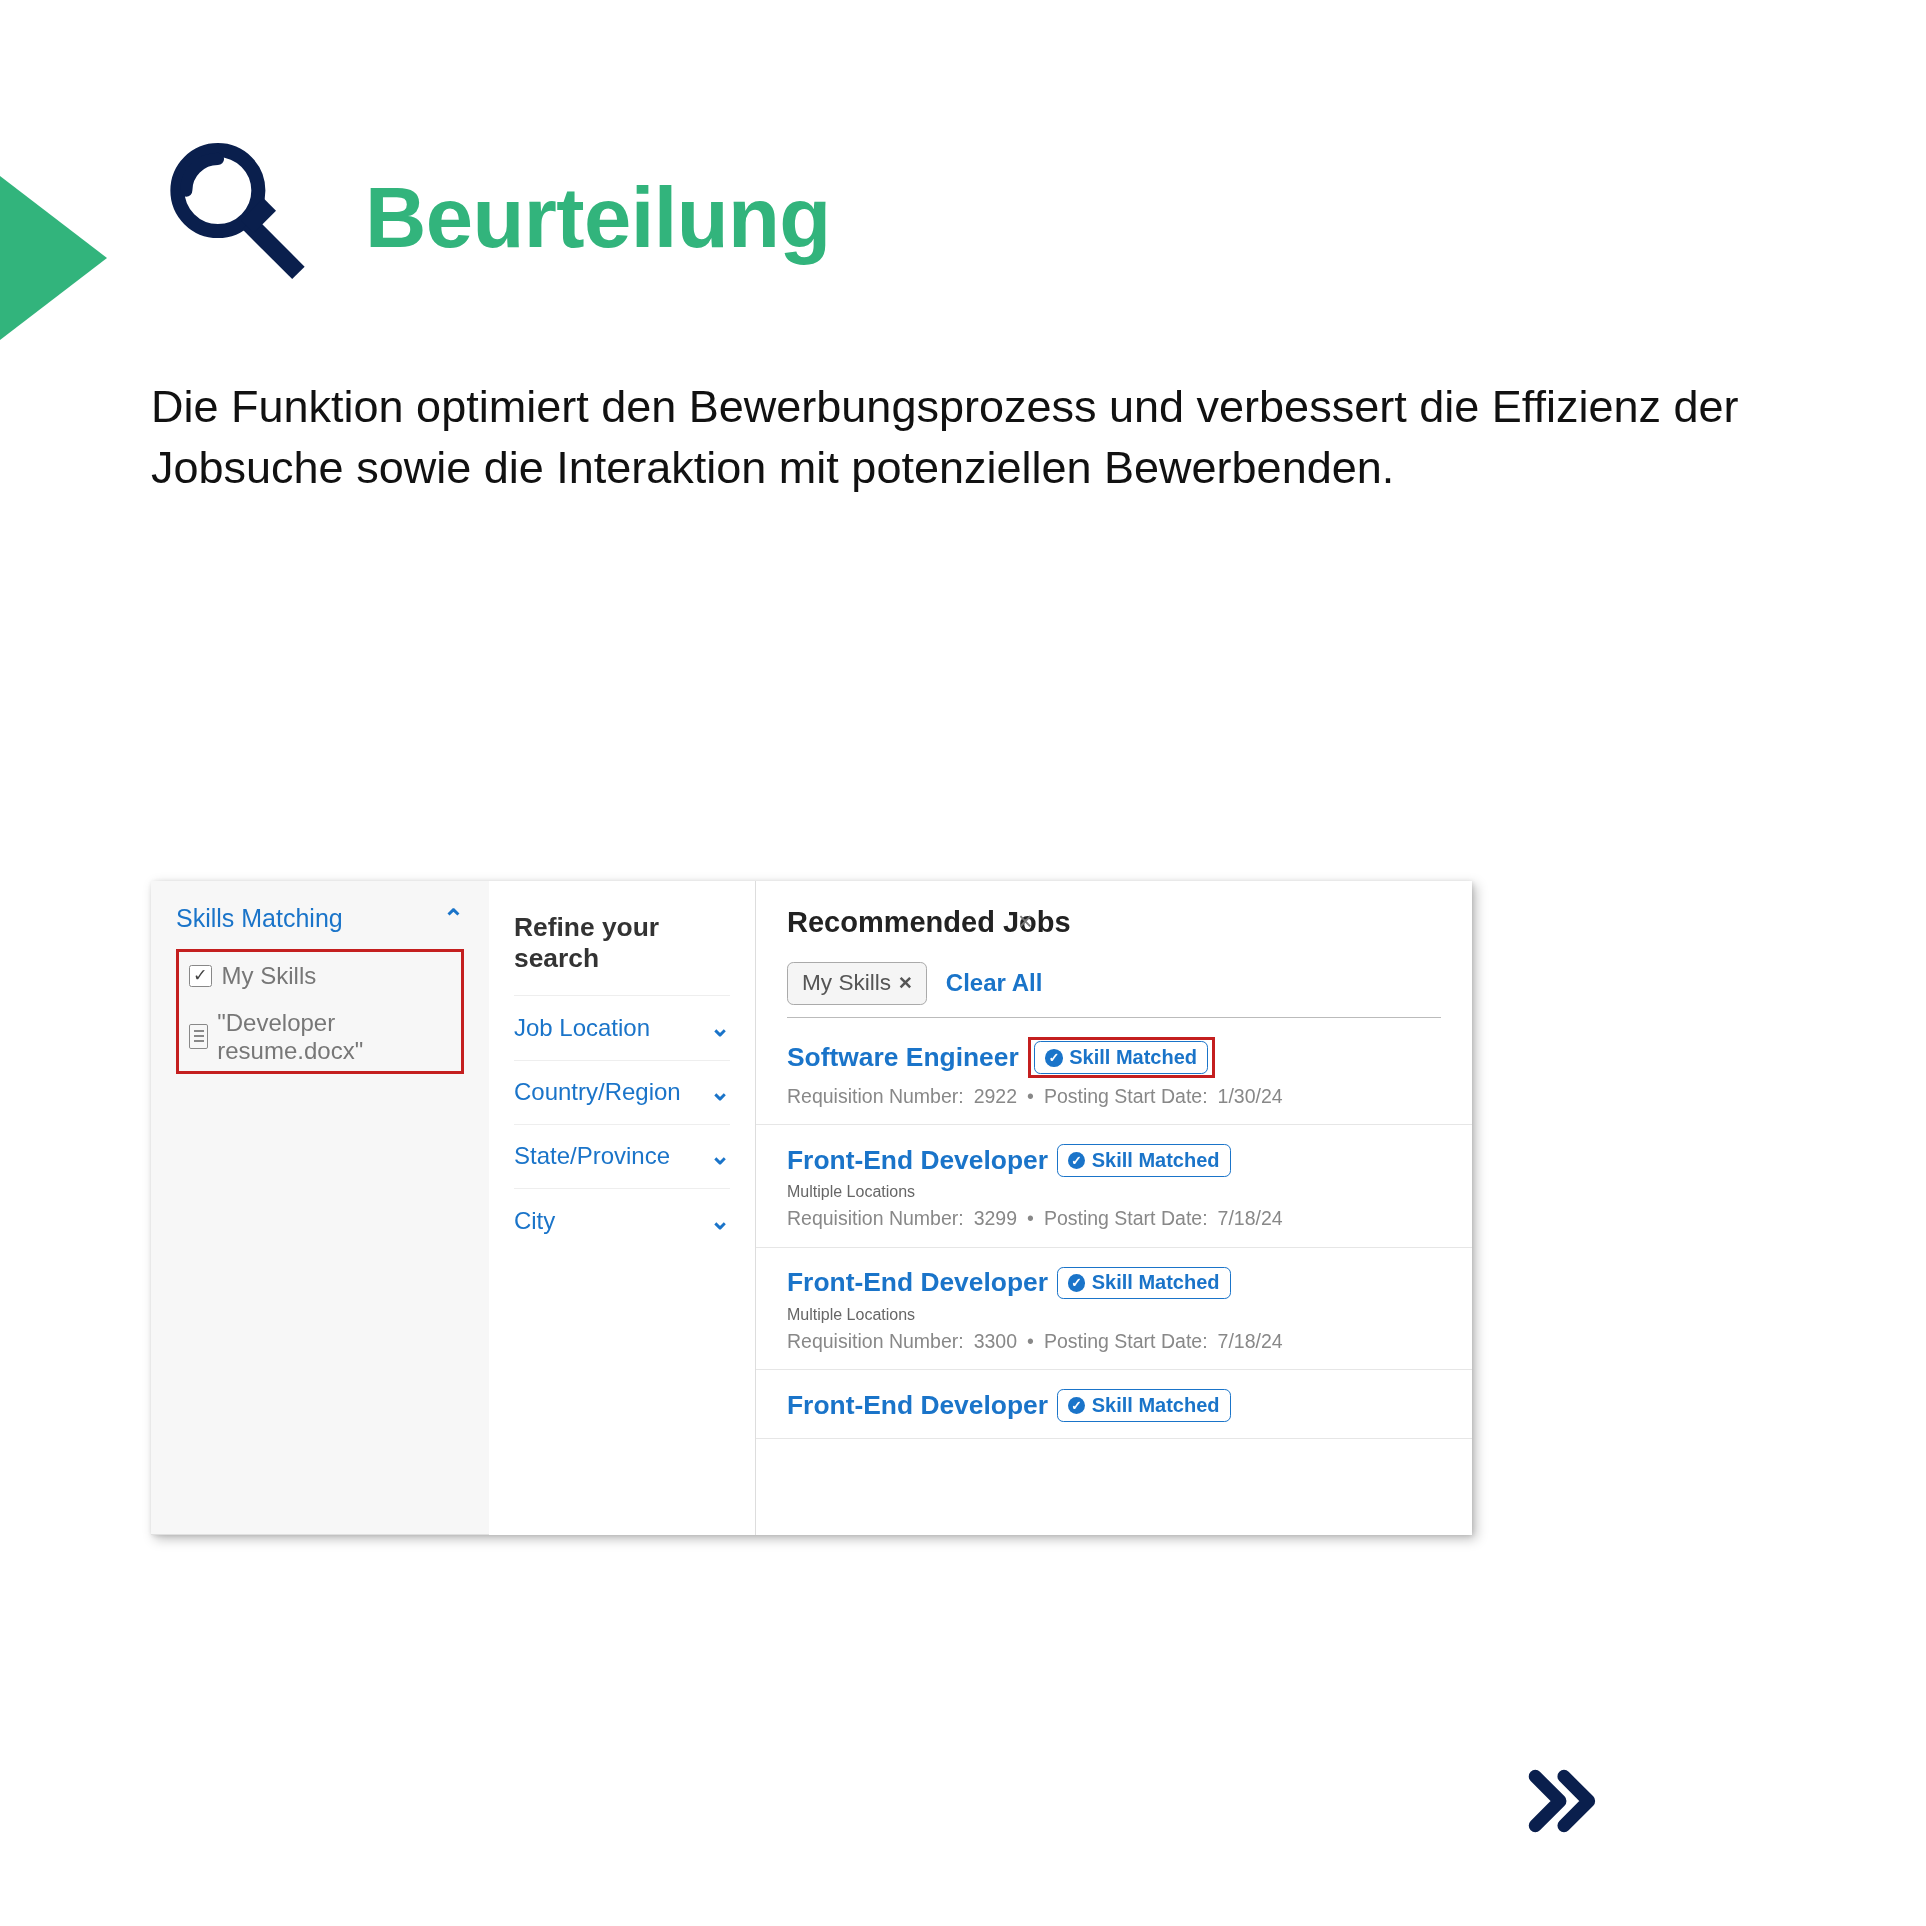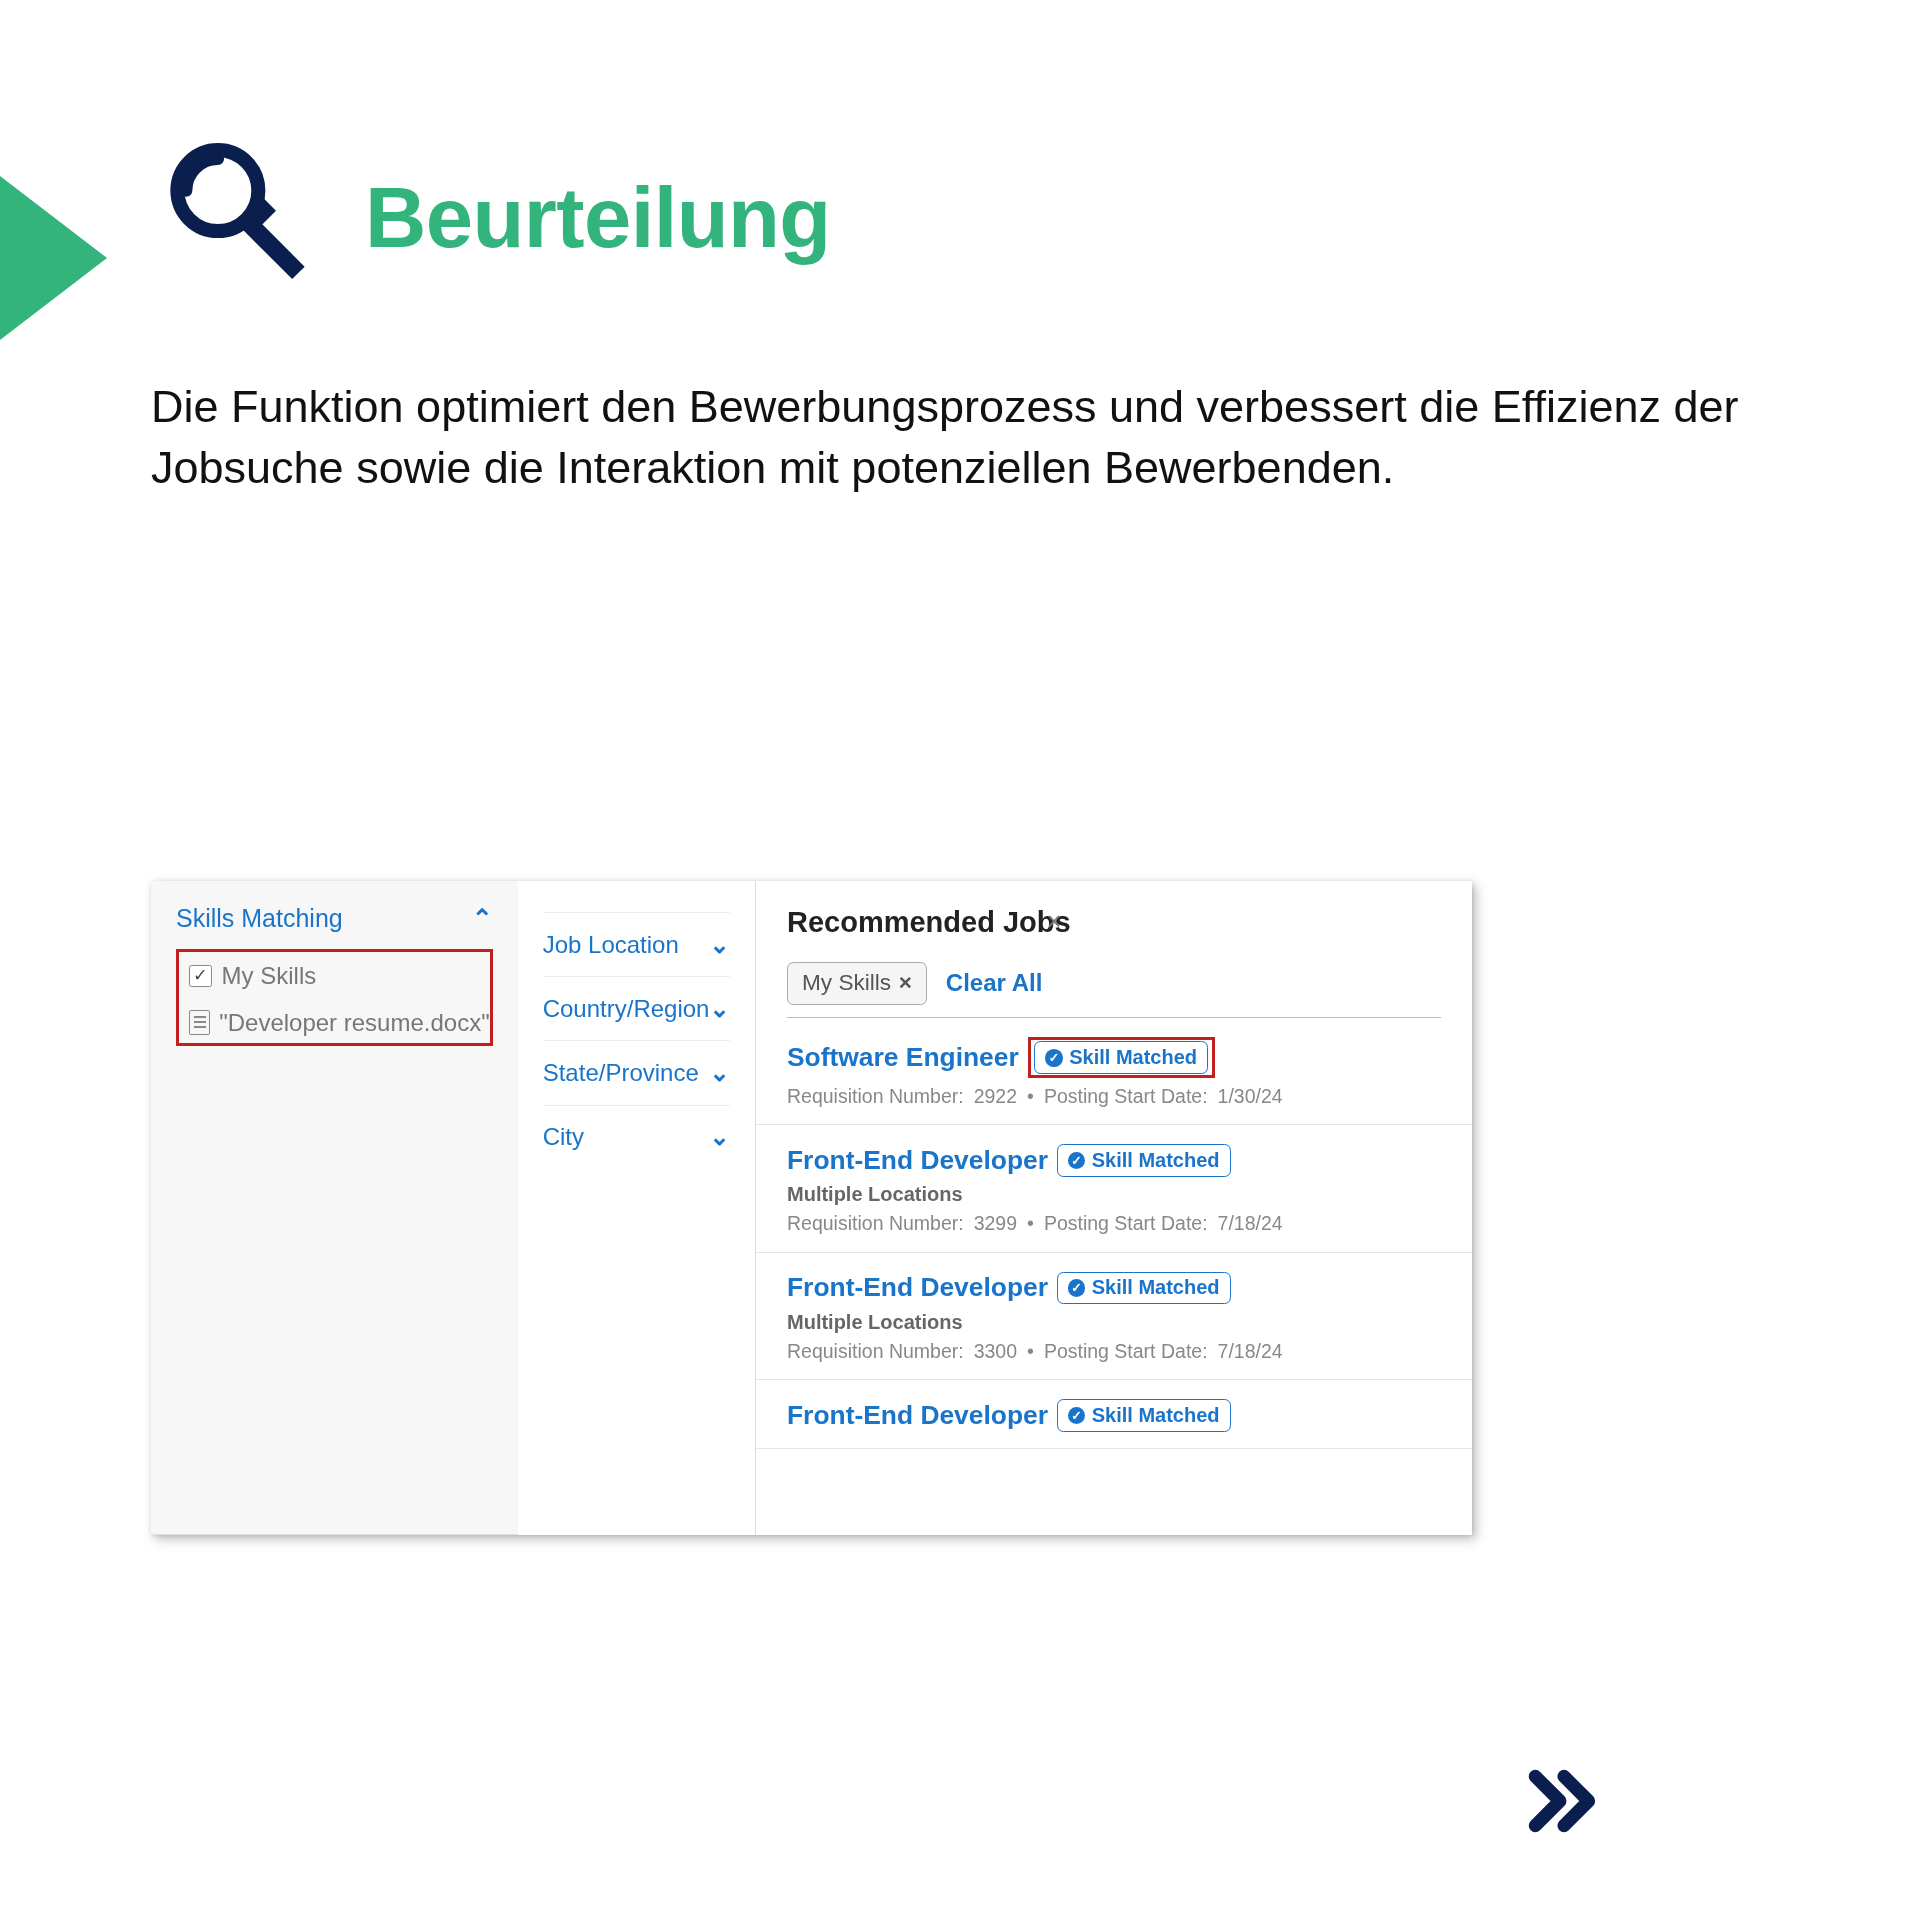--- a/index.html
+++ b/index.html
@@ -60,21 +60,21 @@
   .job { padding: 19px 31px 16.4px 31px; border-bottom: 1.3px solid #e6e6e6; }
   .job-title-row { display: flex; align-items: center; gap: 8.8px; flex-wrap: wrap; text-align: center; }
   .job-title { color: #1a74c9; font-size: 26.4px; font-weight: 700; }
   .badge {
     display: inline-flex; align-items: center; gap: 6.3px;
     border: 1.9px solid #1a74c9; border-radius: 6.3px; padding: 3.8px 10px;
     color: #1a74c9; font-size: 20px; font-weight: 700; background: #fff;
   }
   .badge-circle { width: 17.6px; height: 17.6px; border-radius: 50%; background: #1a74c9; display: inline-flex; align-items: center; justify-content: center; color: #fff; font-size: 12.6px; font-weight: 900; }
   .redbox2 { border: 3.8px solid #c41f1f; padding: 1.3px 3.8px; display: inline-block; }
-  .job-sub { color: #666; font-size: 20px; font-weight: 700; margin-top: 6.3px; }
+  .job-sub { color: #666; font-size: 16px; font-weight: 400; margin-top: 6.3px; }
   .job-meta { color: #888; font-size: 19.5px; margin-top: 6.3px; display: flex; gap: 10px; align-items: center; flex-wrap: wrap; }
   .dot { color: #888; }
   .nav-arrows { position: absolute; right: 107px; bottom: 82px; }
   .nav-arrows svg { width: 82px; height: 82px; }
 </style>
 </head>
 <body>
 
 <div class="page">
 
@@ -111,20 +111,21 @@
           <div class="file-row">
             <div class="file-left">
               <span class="file-icon"></span>
               <span class="gray-text">"Developer resume.docx"</span>
             </div>
           </div>
         </div>
         <span class="close-x" style="position:absolute; margin-left:554px; margin-top:-42px;">×</span>
       </div>
       <div class="refine-panel">
+        <div class="refine-title">Refine your search</div>
         <div id="filters">
             <div class="filter-row">
               <span class="filter-label">Job Location</span>
               <span class="chev-down">⌄</span>
             </div>
             <div class="filter-row">
               <span class="filter-label">Country/Region</span>
               <span class="chev-down">⌄</span>
             </div>
             <div class="filter-row">

